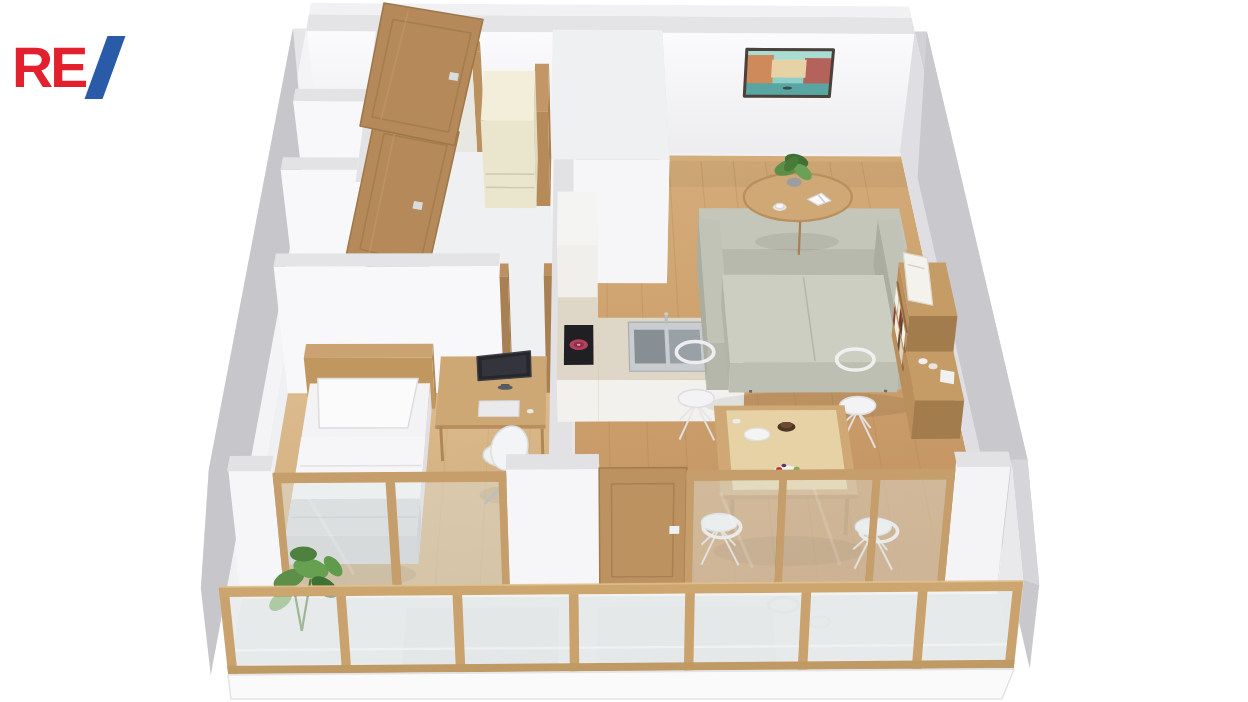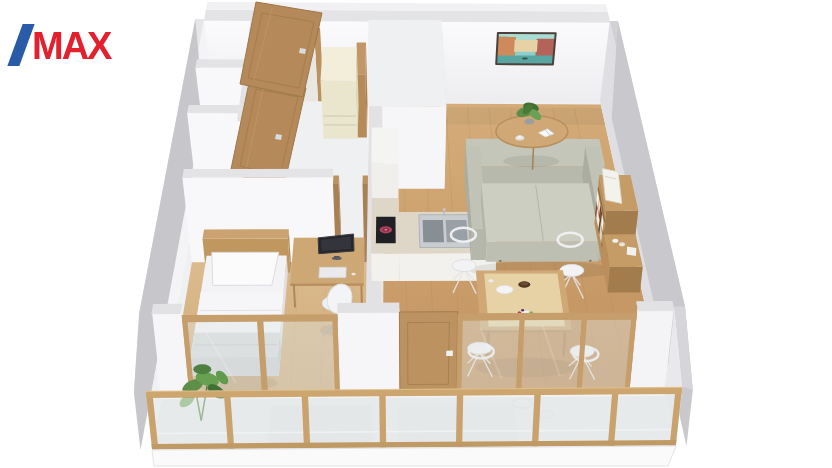--- a/index.html
+++ b/index.html
@@ -9,22 +9,22 @@
   .logo{position:absolute;left:8px;top:24px;display:flex;align-items:flex-end;z-index:5;}
   .logo .word{font-weight:900;font-size:38px;line-height:34px;letter-spacing:-2px;color:var(--logoRed,#e2202e);}
   .logo .slash-block{width:12px;height:42px;margin:0 5px -3px 7px;background:var(--logoBlue,#2a5ba9);
         transform:skewX(-20deg);}
 </style>
 </head>
 <body>
 
 <div class="page">
   <div class="logo">
+    <span class="word">RE</span>
     <span class="slash-block"></span>
-    <span class="word">MAX</span>
   </div>
   <svg id="scene" class="scene" width="832" height="468" viewBox="0 0 832 468">
       <defs>
         <linearGradient id="wg" x1="0" y1="0" x2="0.15" y2="1">
           <stop offset="0" stop-color="#d6ae7b"></stop>
           <stop offset="1" stop-color="#c2925f"></stop>
         </linearGradient>
         <linearGradient id="bwg" x1="0" y1="0" x2="0.1" y2="1">
           <stop offset="0" stop-color="#dcbb8e"></stop>
           <stop offset="1" stop-color="#ceab7b"></stop>

